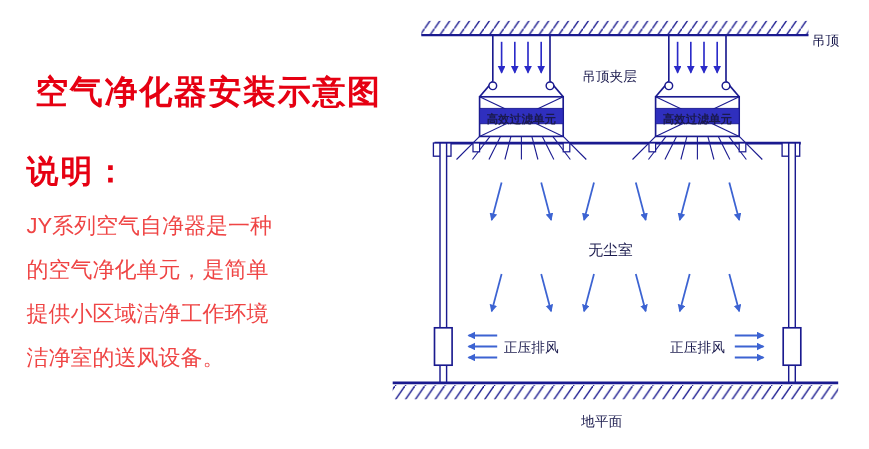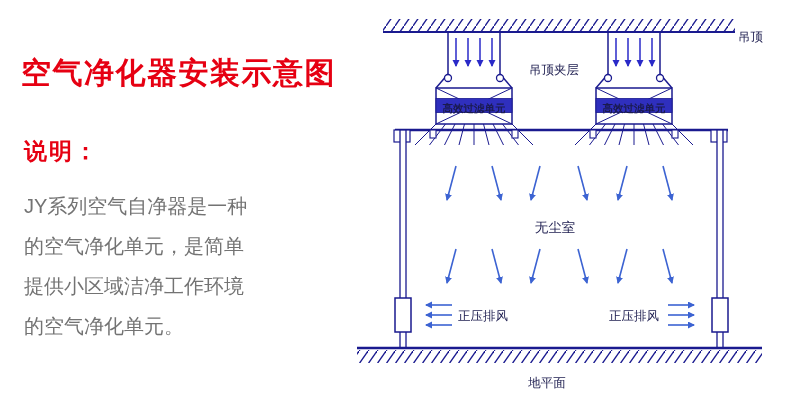--- a/index.html
+++ b/index.html
@@ -1,49 +1,49 @@
 <!DOCTYPE html>
 <html><head>
 <meta charset="utf-8">
 <style>
   html,body { margin:0; padding:0; background:#fff; }
   .page {
     position:relative; width:790px; height:408px; background:#ffffff;
     font-family:"Liberation Sans", sans-serif; overflow:hidden;
   }
   .title {
-    position:absolute; left:20px; top:52px; margin:1px;
+    position:absolute; left:20px; top:52px; margin:12px;
     font-size:30px; font-weight:bold; color:#e60012; letter-spacing:1.5px;
     white-space:nowrap;
   }
   .desc-heading {
     position:absolute; left:24px; top:136px; margin:0;
-    font-size:23px; font-weight:bold; color:#e60012; letter-spacing:2px;
+    font-size:29px; font-weight:bold; color:#e60012; letter-spacing:2px;
   }
   .desc-lines { position:absolute; left:24px; top:186px; width:330px; }
-  .desc-lines p { margin:0; font-size:20px; line-height:40px; color:#737373; white-space:nowrap; }
+  .desc-lines p { margin:0; font-size:20px; line-height:40px; color:#ef4444; white-space:nowrap; }
   .diagram-svg { position:absolute; left:350px; top:0; }
   .diagram-svg text { font-family:"Liberation Sans", sans-serif; fill:#1a1a4d; }
   .lbl { font-size:12.5px; }
   .lbl-room { font-size:13.5px; }
   .lbl-filter { font-size:10.5px; fill:#ffffff; font-weight:bold; }
 </style>
 </head>
 <body>
 
 <div class="page">
 
   <div>
     <h1 class="title">空气净化器安装示意图</h1>
     <h2 class="desc-heading">说明：</h2>
     <div class="desc-lines">
       <p>JY系列空气自净器是一种</p>
       <p>的空气净化单元，是简单</p>
       <p>提供小区域洁净工作环境</p>
-      <p>的空气净化单元。</p>
+      <p>洁净室的送风设备。</p>
     </div>
   </div>
 
   <svg class="diagram-svg" width="440" height="408" viewBox="0 0 440 408">
     <defs>
       <pattern id="hatch" width="9" height="13" patternUnits="userSpaceOnUse">
         <line x1="0" y1="13" x2="9" y2="0" stroke="#1a1a8f" stroke-width="1.3"></line>
       </pattern>
       <marker id="mBlue" markerWidth="8" markerHeight="8" refX="6" refY="3.5" orient="auto" markerUnits="userSpaceOnUse">
         <path d="M0,0 L7,3.5 L0,7 Z" fill="#3c63d2"></path>

